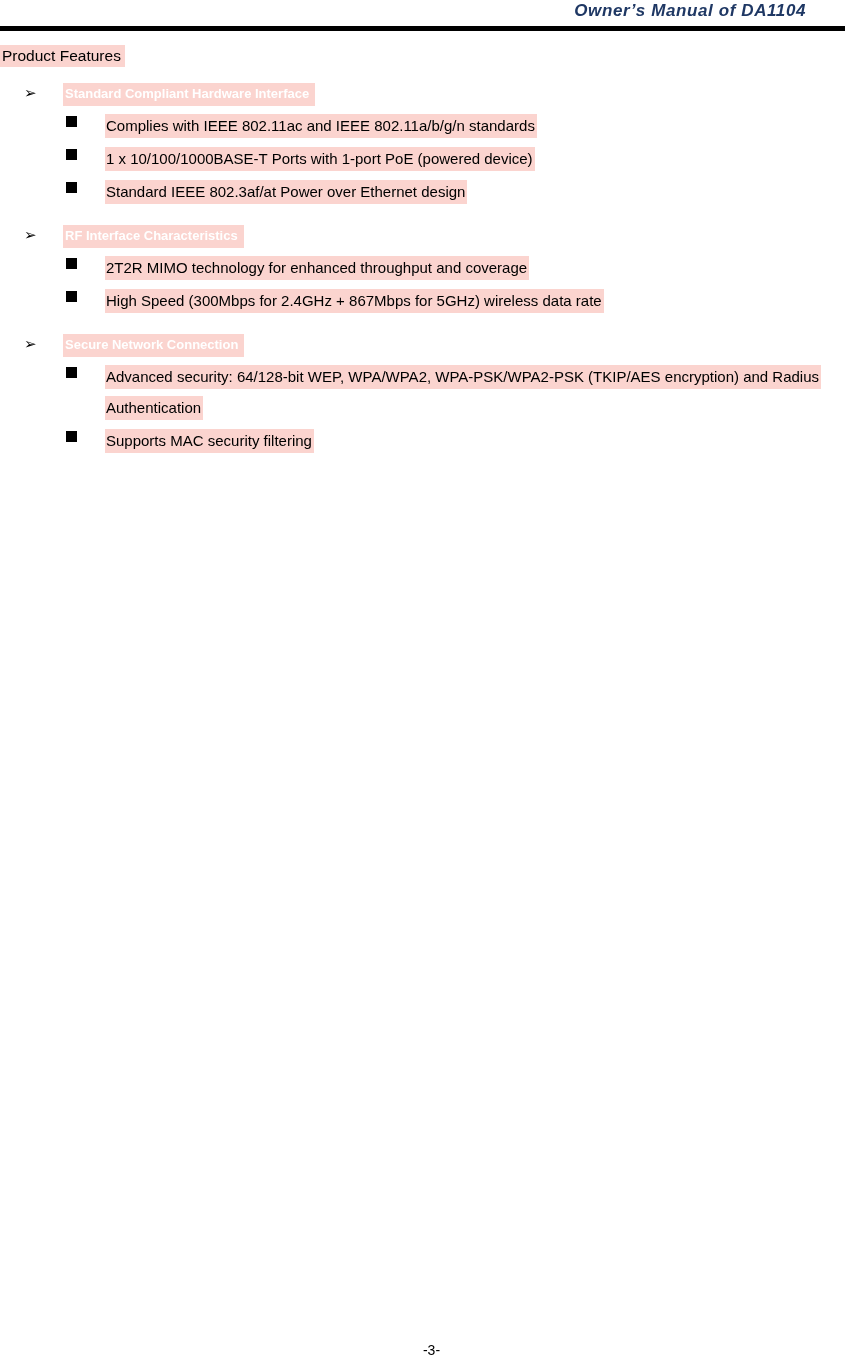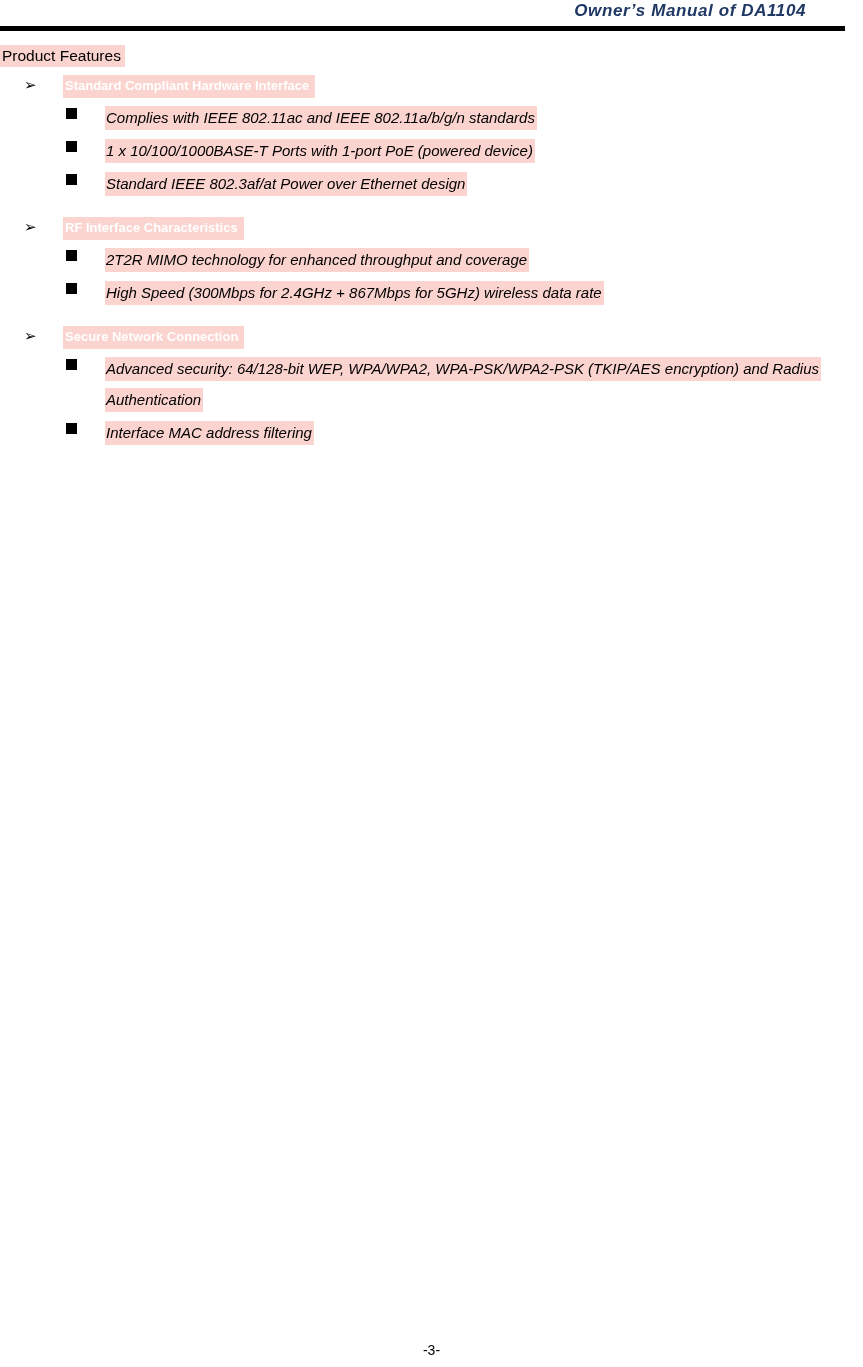--- a/index.html
+++ b/index.html
@@ -54,21 +54,21 @@
   }
 
   .hl {
     background: #FBD4CF;
   }
 
   .doc-title {
     font-size: 15.5px;
     line-height: 22px;
     color: #000000;
-    margin: 0 0 6px 0;
+    margin: 0 0 14px 0;
     padding: 0;
     display: block;
   }
   .doc-title .hl {
     padding: 2px 4px 3px 2px;
   }
 
   
   .section {
     margin: 0 0 12px 0;
@@ -119,21 +119,20 @@
     width: 11px;
     height: 11px;
     background: #000000;
   }
   .sub-text {
     display: block;
     font-size: 15px;
     line-height: 31px;
     color: #000000;
     max-width: 750px;
-    font-style: italic;
   }
   .sub-text .hl {
     padding: 3px 2px 4px 1px;
     box-decoration-break: clone;
     -webkit-box-decoration-break: clone;
   }
 
   
   .section + .section {
     margin-top: 16px;
@@ -211,21 +210,21 @@
           <span class="arrow-bullet">➢</span>
           <span class="section-head-text">Secure Network Connection</span>
         </div>
         <ul class="sub-list">
           <li class="sub-item">
             <span class="square-bullet"></span>
             <span class="sub-text"><span class="hl">Advanced security: 64/128-bit WEP, WPA/WPA2, WPA-PSK/WPA2-PSK (TKIP/AES encryption) and Radius Authentication</span></span>
           </li>
           <li class="sub-item">
             <span class="square-bullet"></span>
-            <span class="sub-text"><span class="hl">Interface MAC address filtering</span></span>
+            <span class="sub-text"><span class="hl">Supports MAC security filtering</span></span>
           </li>
         </ul>
       </div>
     </div>
 
 </div>
 
 <div class="page-footer">
   <span class="footer-page-number">-3-</span>
 </div>

